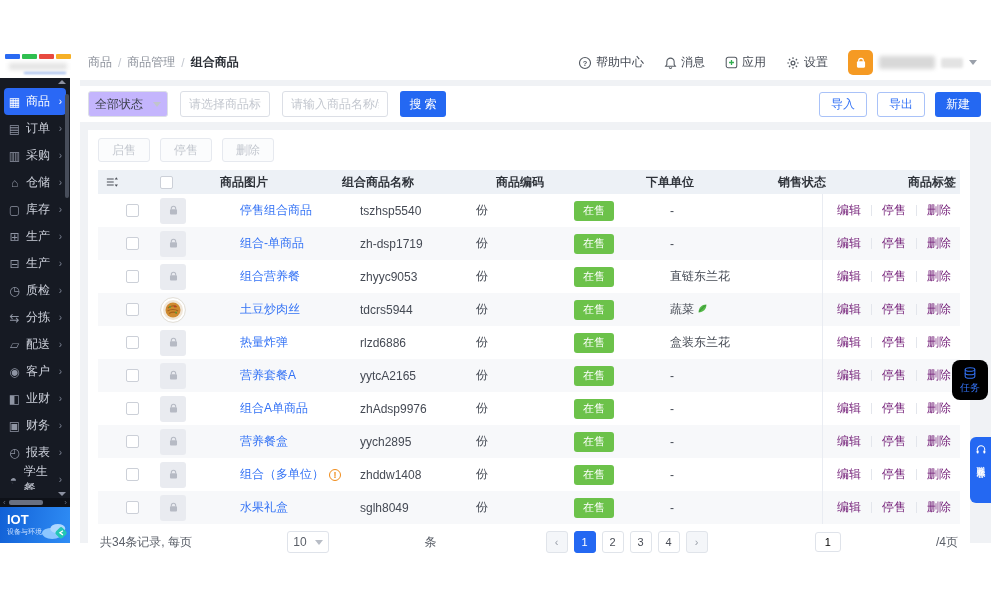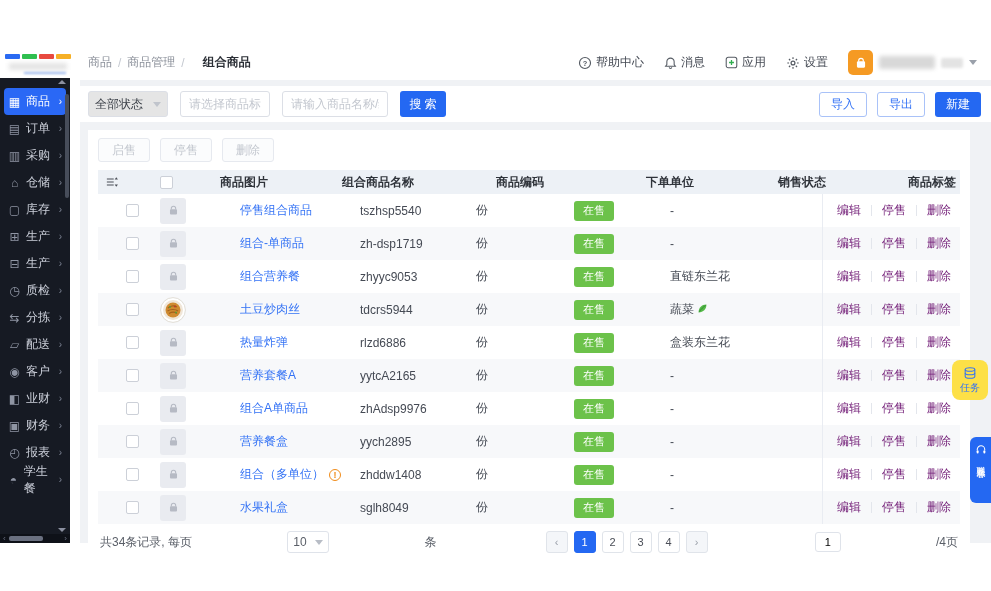--- a/index.html
+++ b/index.html
@@ -11,21 +11,21 @@
   .logo-area { position:absolute; left:0; top:45px; width:80px; height:33px; background:#fff; z-index:3; }
   .logo-bars { display:flex; gap:2px; padding:9px 0 0 5px; }
   .logo-bar { width:15px; height:5px; border-radius:1px; }
   .logo-blur { margin:4px 0 0 9px; width:58px; height:7px; background:#e4e4e4; filter:blur(2px); }
   .logo-line { margin:2px 0 0 24px; width:42px; height:2px; background:#9db9ee; filter:blur(1px); }
 
   
   .topbar { position:absolute; left:80px; top:45px; width:911px; height:35px; background:#fff;
     display:flex; align-items:center; padding:0 14px 0 8px; }
   .bc { display:flex; align-items:center; gap:6px; font-size:12px; color:#8a8f99; }
-  .bc .crumb.current { color:#2b2f36; font-weight:bold;margin-left:12px; }
+  .bc .crumb.current { color:#2b2f36; font-weight:bold; }
   .bc-sep { color:#c4c8d0; }
   .top-right { margin-left:auto; display:flex; align-items:center; gap:20px; font-size:12px; color:#454a54; }
   .top-item { display:flex; align-items:center; gap:4px; cursor:pointer; }
   .avatar-group { display:flex; align-items:center; gap:6px; }
   .avatar { width:25px; height:25px; border-radius:5px; background:#f59a23; display:flex; align-items:center; justify-content:center; }
   .blur-name { width:56px; height:13px; background:#d8d8d8; border-radius:2px; filter:blur(2px); }
   .blur-name2 { width:22px; height:10px; background:#e3e3e3; border-radius:2px; filter:blur(1.5px); }
   .caret-down { width:0; height:0; border-left:4px solid transparent; border-right:4px solid transparent; border-top:5px solid #9aa0aa; }
 
   
@@ -48,21 +48,21 @@
     padding:0 2px 0 7px; position:relative; overflow:hidden; }
   .iot-title { color:#fff; font-weight:bold; font-size:13px; line-height:1.1; }
   .iot-sub { color:#cfe3ff; font-size:7px; }
   .iot-cloud { position:absolute; right:1px; bottom:2px; }
 
   
   .main { position:absolute; left:80px; top:80px; width:911px; height:463px; background:#f0f2f5;
     padding:6px 0 5px 0; display:flex; flex-direction:column; }
   .filter-bar { background:#fff; height:36px; display:flex; align-items:center; gap:12px; padding:0 10px 0 8px; flex:none; }
   .sel { width:80px; height:26px; border:1px solid #dcdfe6; border-radius:3px; display:flex; align-items:center;
-    padding:0 6px; font-size:12px; color:#3a3f47; gap:4px; background:#e5e5e5; }
+    padding:0 6px; font-size:12px; color:#3a3f47; gap:4px; background:#c4b5fd; }
   .sel .caret-down { margin-left:auto; border-top-color:#c0c4cc; }
   .txt-input { height:26px; border:1px solid #dcdfe6; border-radius:3px; padding:0 8px; font-size:12px; color:#333;
     font-family:inherit; }
   .txt-input::placeholder { color:#c3c7cf; }
   .btn { border:none; border-radius:3px; font-size:12px; cursor:pointer; font-family:inherit; }
   .btn-primary { background:#2468f2; color:#fff; }
   .search-btn { width:46px; height:26px; letter-spacing:3px; padding-left:3px; }
   .toolbar { margin-left:auto; display:flex; gap:10px; }
   .btn-outline { height:25px; padding:0 11px; background:#fff; border:1px solid #a9c2f8; color:#3372f5; border-radius:3px; font-size:12px; cursor:pointer; }
   .create-btn { height:25px; padding:0 11px; }
@@ -94,21 +94,21 @@
   .size-sel { width:42px; height:22px; border:1px solid #dfe3ea; border-radius:3px; display:flex; align-items:center; padding:0 5px; gap:4px; background:#fff; }
   .size-sel .caret-down { margin-left:auto; border-top-color:#b8bdc6; }
   .pg-group { display:flex; gap:6px; margin-left:14px; align-items:center; }
   .pg-btn { min-width:22px; height:22px; border:1px solid #e0e4ea; background:#fff; border-radius:3px; font-size:11px;
     color:#4a4e57; cursor:pointer; display:inline-flex; align-items:center; justify-content:center; font-family:inherit; }
   .pg-btn.nav { background:#f4f6f9; color:#9aa0aa; }
   .pg-btn.active { background:#2468f2; border-color:#2468f2; color:#fff; }
   .jump-input { width:26px; height:20px; border:1px solid #dfe3ea; border-radius:3px; text-align:center; font-size:11px; margin-left:12px; font-family:inherit; }
 
   
-  .float-task { position:absolute; right:3px; top:360px; width:36px; height:40px; background:#fde047; border-radius:8px;
+  .float-task { position:absolute; right:3px; top:360px; width:36px; height:40px; background:#000000; border-radius:8px;
     display:flex; flex-direction:column; align-items:center; justify-content:center; gap:1px; color:#3372f5; font-size:10px; z-index:5; cursor:pointer; }
   .float-support { position:absolute; right:0; top:437px; width:21px; height:66px; background:#2468f2; border-radius:6px 0 0 6px;
     color:#fff; display:flex; flex-direction:column; align-items:center; padding-top:6px; gap:3px; z-index:5; cursor:pointer; }
   .support-text { writing-mode:vertical-rl; text-orientation:upright; font-size:9px; letter-spacing:1px; }
 </style>
 </head>
 <body>
 
 <div class="app">
 
@@ -258,20 +258,32 @@
         </div>
       </nav>
     <div class="side-caret">
         <span class="tri-dn"></span>
       </div>
     <div class="h-scroll">
         <span>‹</span>
         <span class="h-thumb"></span>
         <span>›</span>
       </div>
+    <div class="iot">
+      <div>
+        <div class="iot-title">IOT</div>
+        <div class="iot-sub">设备与环境</div>
+      </div>
+      <svg class="iot-cloud" width="28" height="21" viewBox="0 0 30 22">
+        <ellipse cx="12" cy="14" rx="11" ry="6" fill="#8cc6ff"></ellipse>
+          <ellipse cx="18" cy="9" rx="8" ry="5" fill="#aed7ff"></ellipse>
+        <rect x="16.5" y="8.5" width="10" height="10" rx="2.5" transform="rotate(45 21.5 13.5)" fill="#23c6b4"></rect>
+        <path d="M23.5 11.3l-3.2 2.2 3.2 2.2" stroke="#fff" stroke-width="1.4" fill="none"></path>
+      </svg>
+    </div>
     <div class="v-thumb"></div>
   </aside>
 
   <main class="main">
     <div class="filter-bar">
       <div class="sel">
         <span>全部状态</span>
         <span class="caret-down"></span>
       </div>
       <input class="txt-input" style="width: 90px;" placeholder="请选择商品标签">

